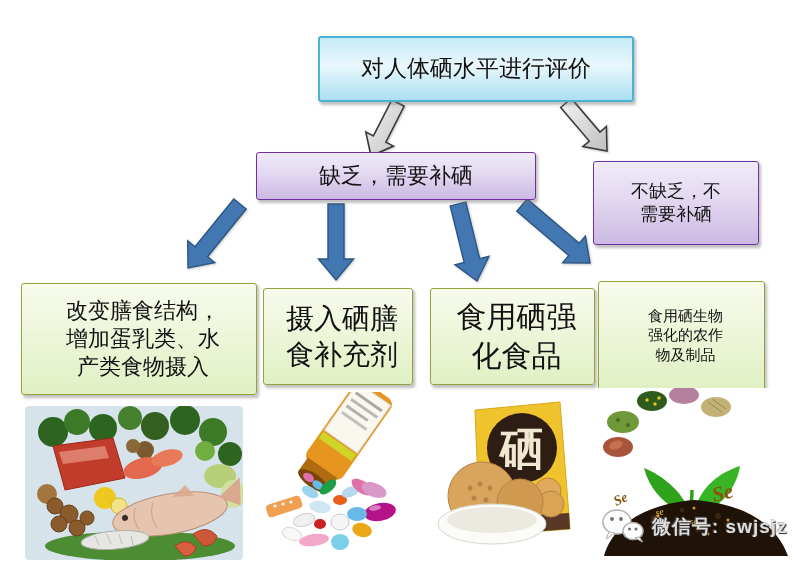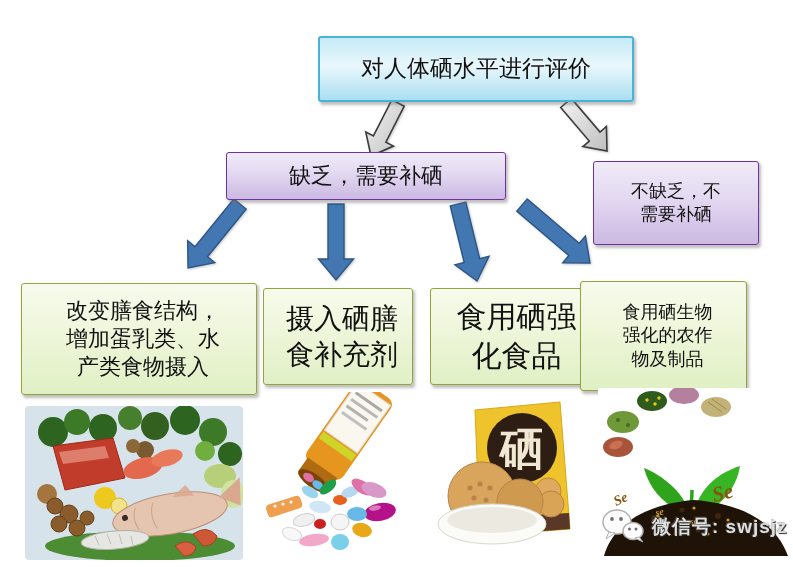--- a/index.html
+++ b/index.html
@@ -40,21 +40,21 @@
         <polygon points="328.0,204.0 328.0,259.0 318.5,259.0 336.0,280.0 353.5,259.0 344.0,259.0 344.0,204.0" fill="#4377b2" stroke="#2c5584" stroke-width="1.4"></polygon>
         <polygon points="450.2,205.9 464.2,262.5 455.0,264.8 477.0,281.0 489.0,256.4 479.7,258.7 465.8,202.1" fill="#4377b2" stroke="#2c5584" stroke-width="1.4"></polygon>
         <polygon points="516.8,211.1 568.8,255.5 562.7,262.7 590.0,263.0 585.4,236.1 579.2,243.3 527.2,198.9" fill="#4377b2" stroke="#2c5584" stroke-width="1.4"></polygon>
       </g>
   </svg>
 
   <div class="box cyan" style="left:318px;top:36px;width:312px;height:62px;font-size:23px;text-align:center;">
     <span>对人体硒水平进行评价</span>
   </div>
 
-  <div class="box purple" style="left:226px;top:152px;width:278px;height:46px;font-size:22px;align-items:center;">
+  <div class="box purple" style="left:256px;top:152px;width:278px;height:46px;font-size:22px;align-items:center;">
     <span>缺乏，需要补硒</span>
   </div>
 
   <div class="box purple" style="left:593px;top:153px;width:164px;height:82px;font-size:18px;margin-top:8px;">
     <span>不缺乏，不
 需要补硒</span>
   </div>
 
   <div class="box green" style="left:21px;top:283px;width:226px;height:110px;font-size:22px;">
     <span>改变膳食结构，
@@ -65,21 +65,21 @@
   <div class="box green" style="left:263px;top:288px;width:140px;height:95px;font-size:28px;">
     <span>摄入硒膳
 食补充剂</span>
   </div>
 
   <div class="box green" style="left:430px;top:288px;width:155px;height:95px;font-size:30px;">
     <span>食用硒强
 化食品</span>
   </div>
 
-  <div class="box green" style="left:580px;top:281px;width:157px;height:108px;font-size:18px;">
+  <div class="box green" style="left:598px;top:281px;width:157px;height:108px;font-size:15px;">
     <span>食用硒生物
 强化的农作
 物及制品</span>
   </div>
 
   <svg class="photo" style="left:25px;top:406px;" width="218" height="154" viewBox="0 0 218 154">
     <rect x="0" y="0" width="218" height="154" rx="4" fill="#d7e3ea"></rect>
     <ellipse cx="115" cy="140" rx="95" ry="15" fill="#4c8c33"></ellipse>
     <circle cx="28" cy="26" r="15" fill="#2d6420"></circle>
       <circle cx="52" cy="16" r="13" fill="#3d7a28"></circle>

